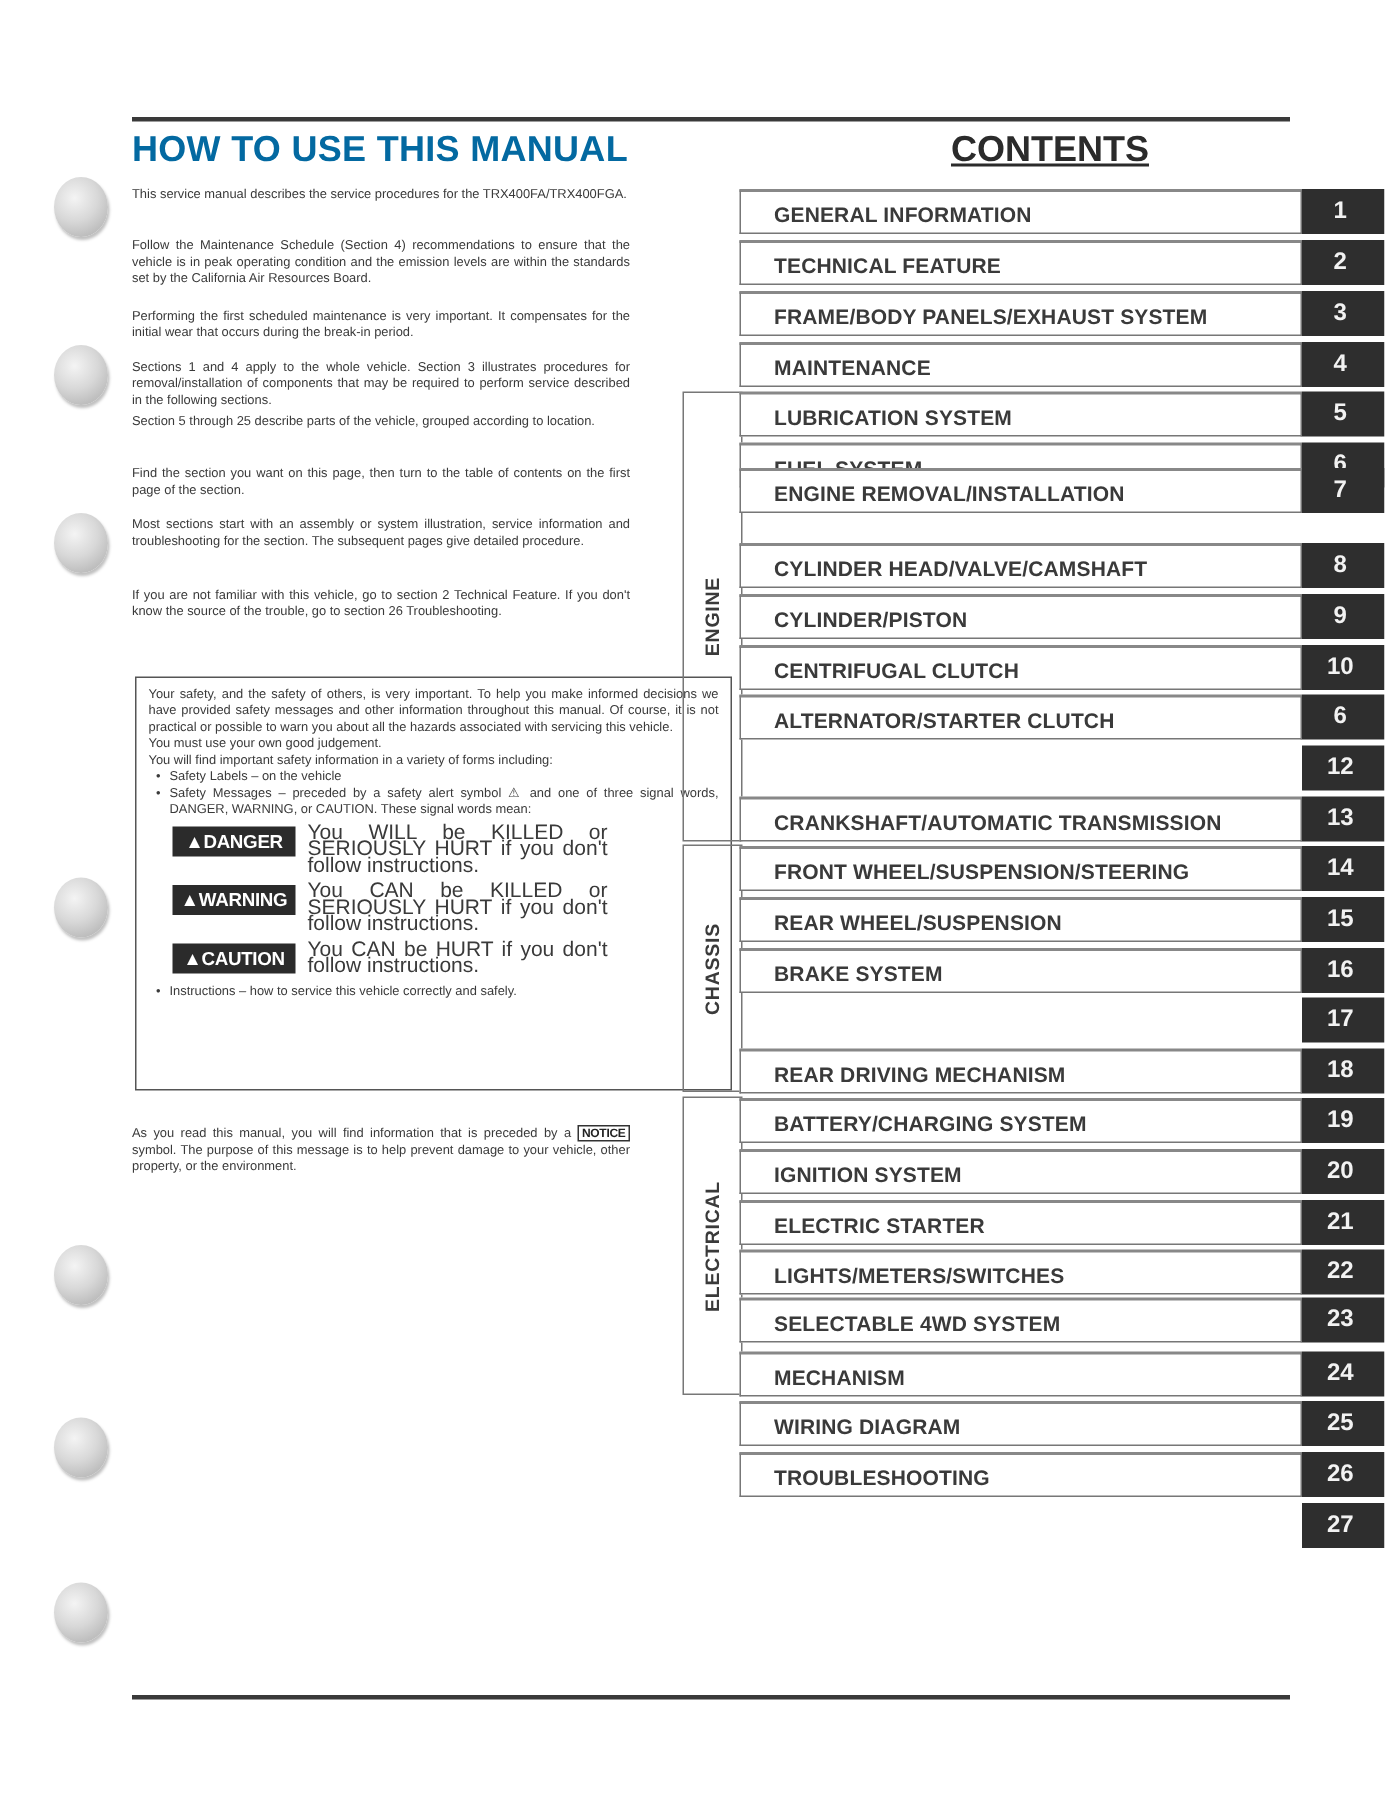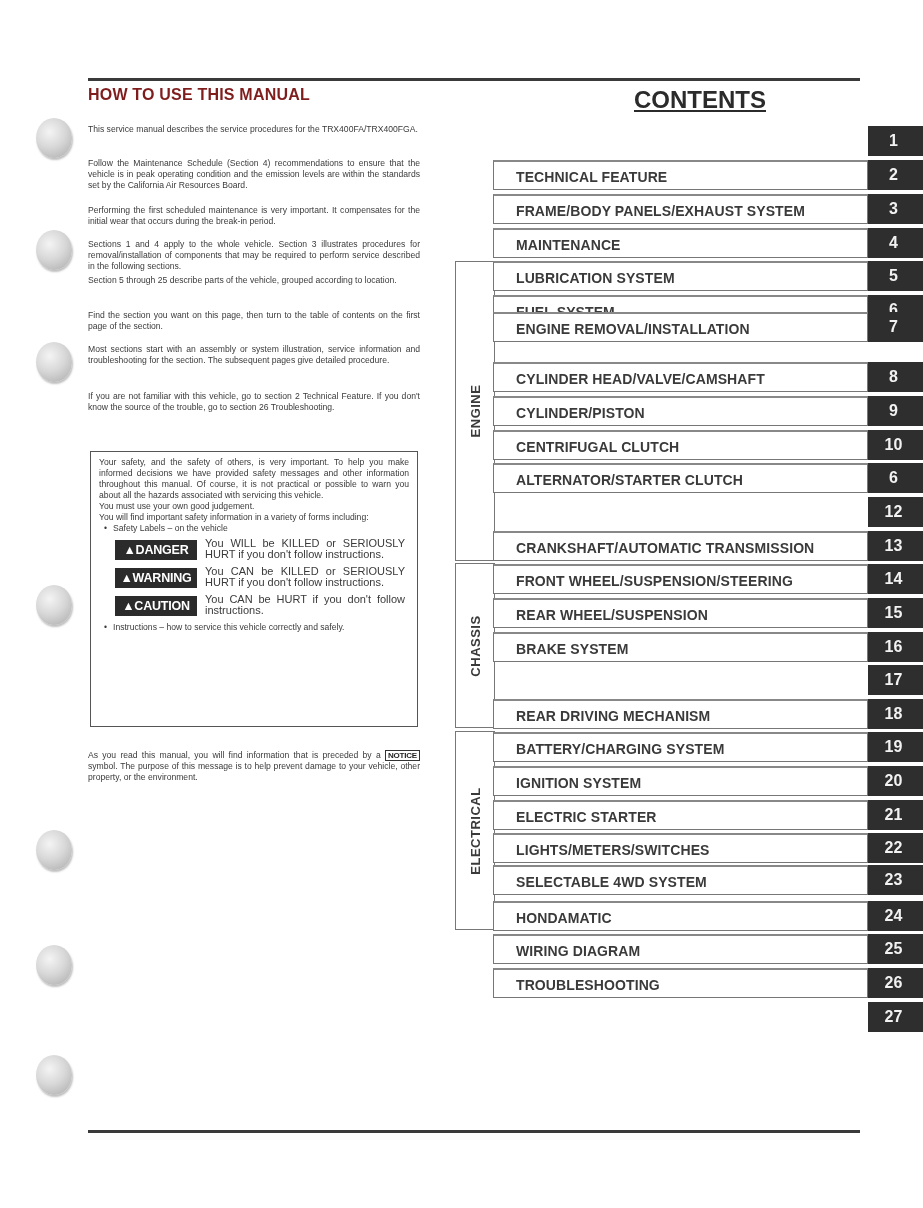--- a/index.html
+++ b/index.html
@@ -9,46 +9,46 @@
       font-family: "Liberation Sans", sans-serif;
     }
     .rule { position: absolute; background: #3a3a3a; }
     .hole {
       position: absolute; width: 36px; height: 40px; border-radius: 50%;
       background: radial-gradient(circle at 38% 35%, #f4f4f4 0%, #d8d8d8 45%, #a9a9a9 100%);
       box-shadow: 1px 2px 2px rgba(0,0,0,0.25);
     }
     .left-title {
       position: absolute; left: 88px; top: 86px; margin: 0;
-      font-size: 16px; font-weight: bold; color: #7f1d1d; letter-spacing: 0.2px;
+      font-size: 24px; font-weight: bold; color: #0369a1; letter-spacing: 0.2px;
     }
     .right-title {
       position: absolute; left: 600px; top: 86px; width: 200px; text-align: center; margin: 0;
       font-size: 24px; font-weight: bold; color: #2b2b2b; text-decoration: underline;
     }
     .para {
       position: absolute; left: 88px; width: 332px; margin: 0;
       font-size: 8.6px; line-height: 11px; text-align: justify; color: #3a3a3a;
     }
     .safety-box {
-      position: absolute; left: 90px; top: 451px; width: 328px; height: 276px;
+      position: absolute; left: 90px; top: 451px; width: 398px; height: 276px;
       border: 1.5px solid #555; box-sizing: border-box; padding: 5px 8px;
       font-size: 8.6px; line-height: 11px; color: #3a3a3a;
     }
     .safety-box p { margin: 0; text-align: justify; }
     .safety-box ul { margin: 0; padding-left: 14px; list-style: none; }
     .safety-box li { position: relative; text-align: justify; }
     .safety-box li::before { content: "•"; position: absolute; left: -9px; }
     .signal-row { display: flex; align-items: flex-start; margin: 4px 0 6px 16px; }
     .signal-badge {
       width: 82px; height: 20px; flex: none; background: #2b2b2b; color: #fff;
       font-weight: bold; font-size: 12.5px; line-height: 20px; text-align: center;
       margin-right: 8px; margin-top: 2px; letter-spacing: -0.2px;
     }
-    .signal-text { font-size: 11px; line-height: 11px; text-align: justify; width: 200px; }
+    .signal-text { font-size: 14px; line-height: 11px; text-align: justify; width: 200px; }
     .notice-badge {
       display: inline-block; border: 1px solid #333; font-weight: bold; font-size: 8px;
       line-height: 9px; padding: 0 2px; color: #222; letter-spacing: -0.2px;
     }
     
     .toc-row {
       position: absolute; left: 493px; width: 430px; height: 30px;
     }
     .toc-box {
       position: absolute; left: 0; top: 0; width: 375px; height: 30px; box-sizing: border-box;
@@ -96,20 +96,21 @@
 <p class="para" style="top:310px;">Find the section you want on this page, then turn to the table of contents on the first page of the section.</p>
 <p class="para" style="top:344px;">Most sections start with an assembly or system illustration, service information and troubleshooting for the section. The subsequent pages give detailed procedure.</p>
 <p class="para" style="top:391px;">If you are not familiar with this vehicle, go to section 2 Technical Feature. If you don't know the source of the trouble, go to section 26 Troubleshooting.</p>
 
 <div class="safety-box">
   <p>Your safety, and the safety of others, is very important. To help you make informed decisions we have provided safety messages and other information throughout this manual. Of course, it is not practical or possible to warn you about all the hazards associated with servicing this vehicle.</p>
   <p>You must use your own good judgement.</p>
   <p>You will find important safety information in a variety of forms including:</p>
   <ul>
     <li>Safety Labels – on the vehicle</li>
+    <li>Safety Messages – preceded by a safety alert symbol ⚠ and one of three signal words, DANGER, WARNING, or CAUTION. These signal words mean:</li>
   </ul>
   <div class="signal-row">
     <div class="signal-badge">▲DANGER</div>
     <div class="signal-text">You WILL be KILLED or SERIOUSLY HURT if you don't follow instructions.</div>
   </div>
   <div class="signal-row">
     <div class="signal-badge">▲WARNING</div>
     <div class="signal-text">You CAN be KILLED or SERIOUSLY HURT if you don't follow instructions.</div>
   </div>
   <div class="signal-row">
@@ -134,20 +135,23 @@
 </div>
 <div class="group" style="top:563px; height:165px;">
   <span class="group-label">CHASSIS</span>
 </div>
 <div class="group" style="top:731px; height:199px;">
   <span class="group-label">ELECTRICAL</span>
 </div>
 
 <div id="toc">
     <div class="toc-row" style="top: 126px;">
+      <div class="toc-box">
+        <span class="toc-label">GENERAL INFORMATION</span>
+      </div>
       <div class="toc-tab">1</div>
     </div>
     <div class="toc-row" style="top: 160px;">
       <div class="toc-box">
         <span class="toc-label">TECHNICAL FEATURE</span>
       </div>
       <div class="toc-tab">2</div>
     </div>
     <div class="toc-row" style="top: 194px;">
       <div class="toc-box">
@@ -264,21 +268,21 @@
       <div class="toc-tab">22</div>
     </div>
     <div class="toc-row" style="top: 865px;">
       <div class="toc-box">
         <span class="toc-label">SELECTABLE 4WD SYSTEM</span>
       </div>
       <div class="toc-tab">23</div>
     </div>
     <div class="toc-row" style="top: 901px;">
       <div class="toc-box">
-        <span class="toc-label">HONDAMATIC</span>
+        <span class="toc-label">MECHANISM</span>
       </div>
       <div class="toc-tab">24</div>
     </div>
     <div class="toc-row" style="top: 934px;">
       <div class="toc-box">
         <span class="toc-label">WIRING DIAGRAM</span>
       </div>
       <div class="toc-tab">25</div>
     </div>
     <div class="toc-row" style="top: 968px;">

